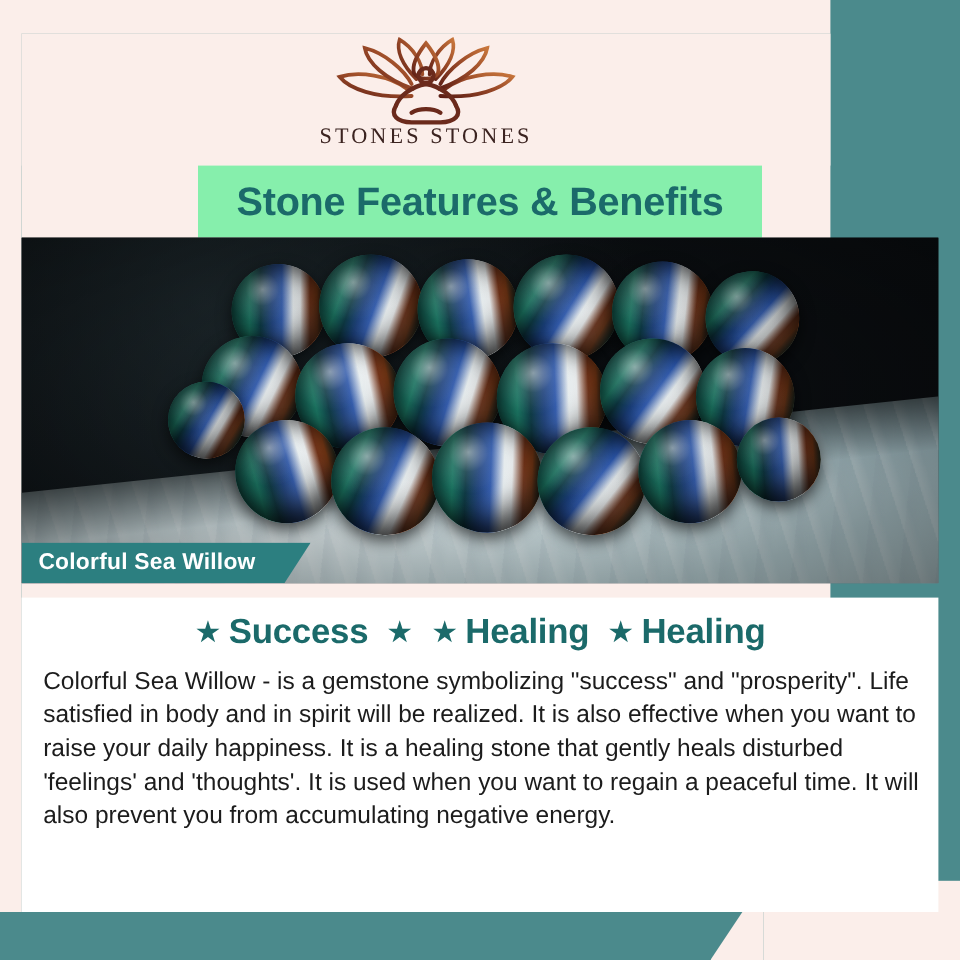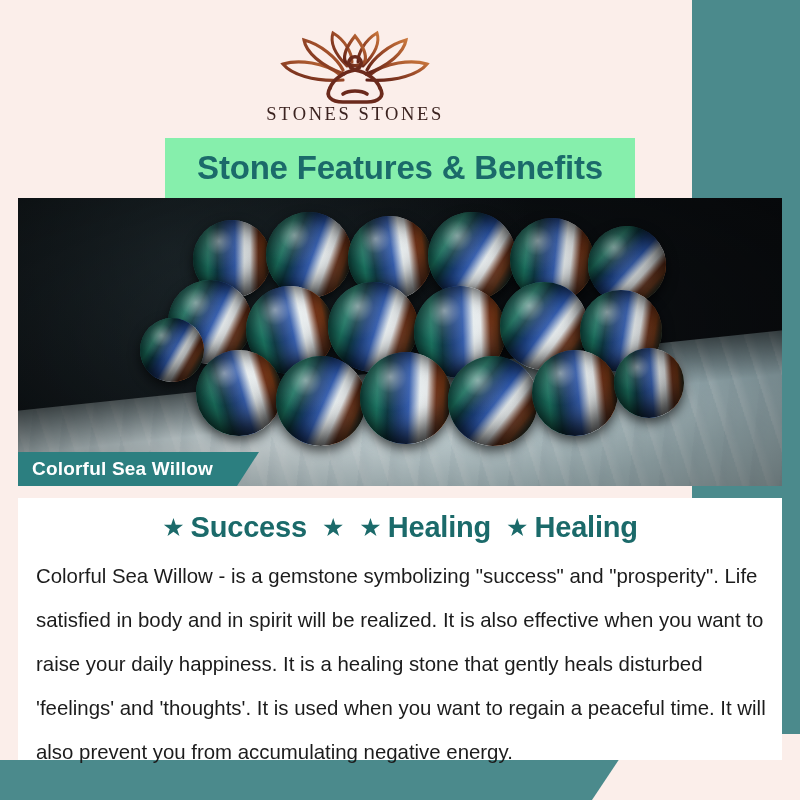--- a/index.html
+++ b/index.html
@@ -227,21 +227,21 @@
   .benefit .lbl {
     color:#1b6a6a;
     font-size:29px;
     font-weight:bold;
     letter-spacing:-.2px;
   }
 
   .body-text {
     padding:10px 16px 0 18px;
     font-size:20.4px;
-    line-height:44px;
+    line-height:28px;
     color:#1c1c1c;
     text-align:left;
   }
 </style>
 </head>
 <body>
 
 <div id="page">
 
   <div class="plate-top-left"></div>

